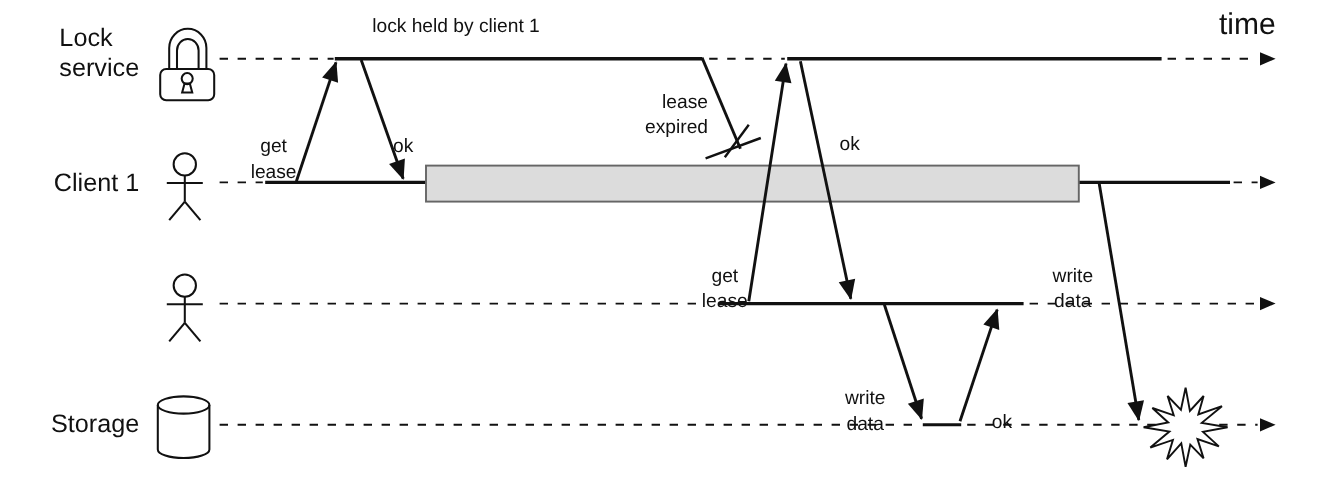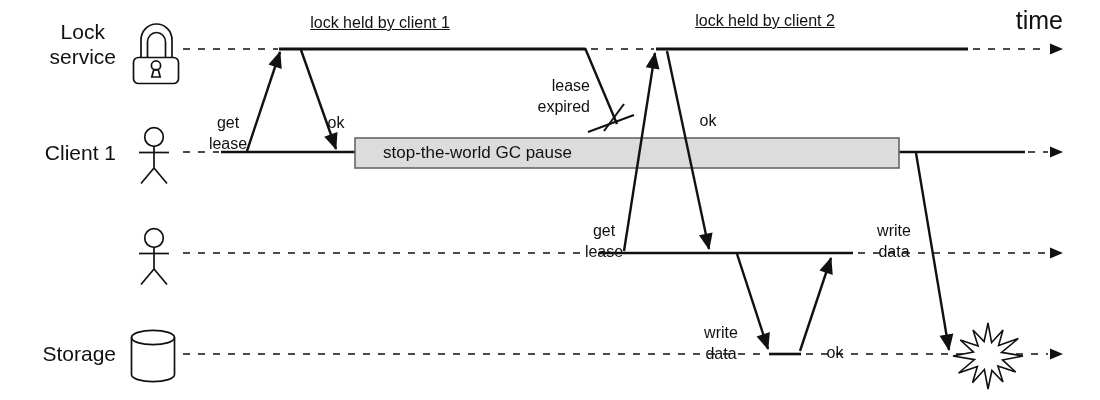--- a/index.html
+++ b/index.html
@@ -16,32 +16,31 @@
     background: var(--bg);
     font-family: "Liberation Sans", sans-serif;
     color: var(--ink);
     overflow: hidden;
   }
   .stage svg { position: absolute; left: 0; top: 0; color: var(--ink); }
   .txt { position: absolute; white-space: pre-line; color: var(--ink); }
   .lane-label {
     font-size: 21px;
     line-height: 25px;
-    text-align: center;
+    text-align: left;
   }
   .time-label {
     font-size: 25px;
     line-height: 26px;
   }
   .bar-label {
     font-size: 16px;
     line-height: 20px;
     transform: translateX(-50%);
     text-align: center;
-    text-decoration: underline;
   }
   .msg {
     font-size: 16px;
     line-height: 21px;
     text-align: center;
     transform: translateX(-50%);
     margin-top: 36px;
   }
   .msg-right {
     font-size: 16px;
@@ -153,31 +152,29 @@
   </svg>
 
   <div class="txt lane-label" style="right:984px; top:19px;">Lock
 service</div>
   <div class="txt lane-label" style="right:984px; top:140px;">Client 1</div>
   <div class="txt lane-label" style="right:984px; top:341px;">Storage</div>
 
   <div class="txt time-label" style="right:37px; top:7px;">time</div>
 
   <div class="txt bar-label" style="left:380px; top:13px;">lock held by client 1</div>
-  <div class="txt bar-label" style="left:765px; top:11px;">lock held by client 2</div>
 
   <div class="txt msg" style="left:228px; top:76px;">get
 lease</div>
   <div class="txt msg" style="left:336px; top:76px;">ok</div>
   <div class="txt msg-right" style="right:510px; top:75px;">lease
 expired</div>
   <div class="txt msg" style="left:604px; top:184px;">get
 lease</div>
   <div class="txt msg" style="left:708px; top:74px;">ok</div>
   <div class="txt msg" style="left:721px; top:286px;">write
 data</div>
   <div class="txt msg" style="left:835px; top:306px;">ok</div>
   <div class="txt msg" style="left:894px; top:184px;">write
 data</div>
 
-  <div class="txt gc-text" style="left:383px; top:143px;">stop-the-world GC pause</div>
 
 </div>
 
 </body></html>

